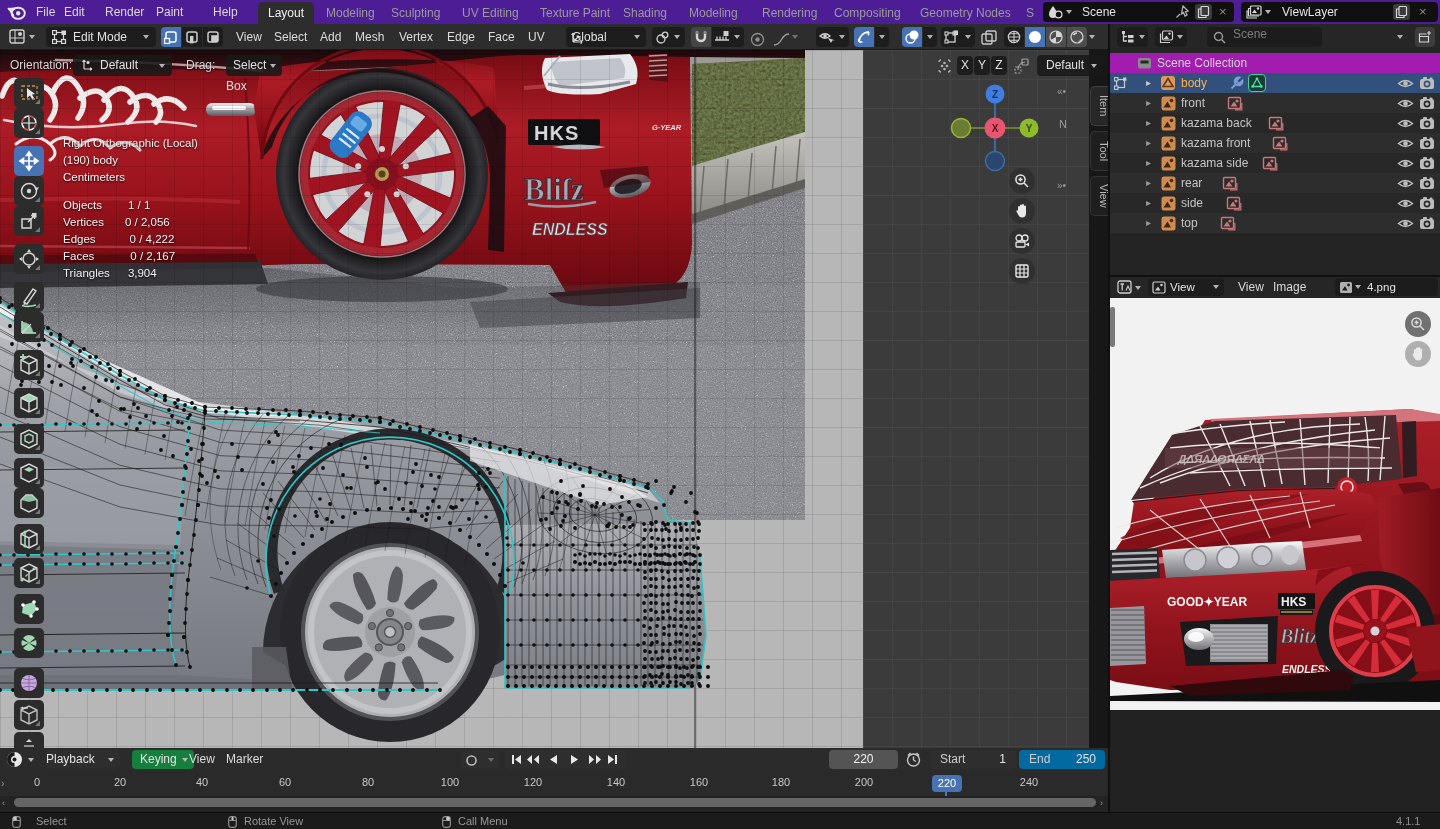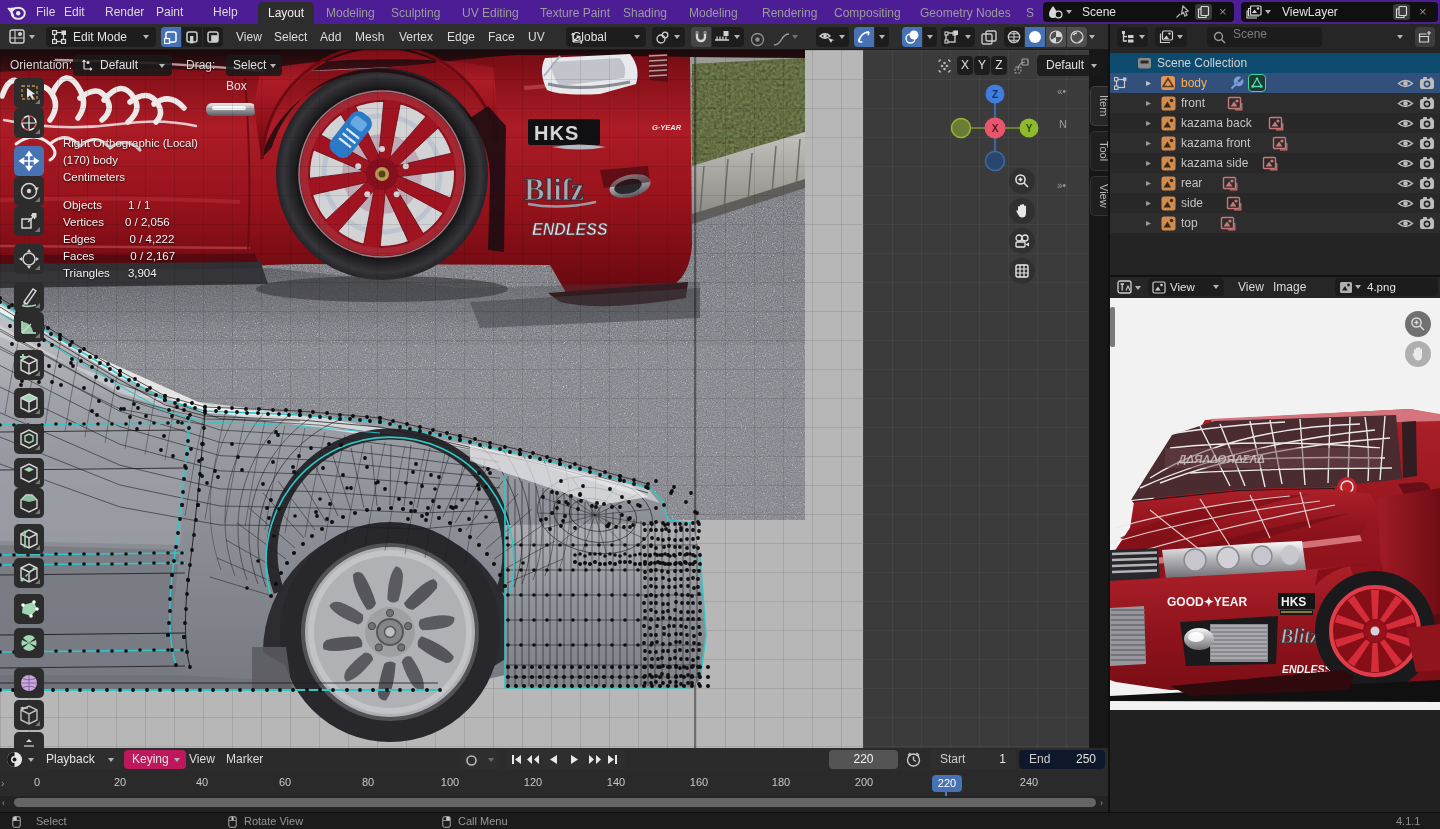--- a/index.html
+++ b/index.html
@@ -1592,21 +1592,21 @@
         <circle cx="98" cy="306" r="1.8" fill="#0e0e0e"></circle>
         <circle cx="112" cy="306" r="1.8" fill="#0e0e0e"></circle>
         <circle cx="126" cy="306" r="1.8" fill="#0e0e0e"></circle>
         <circle cx="140" cy="305" r="1.8" fill="#0e0e0e"></circle>
         <circle cx="154" cy="305" r="1.8" fill="#0e0e0e"></circle>
         <circle cx="168" cy="305" r="1.8" fill="#0e0e0e"></circle>
         <circle cx="182" cy="305" r="1.8" fill="#0e0e0e"></circle>
       </svg>  
       <div id="stats">
     <div>Right Orthographic (Local)</div>
-    <div>(170) body</div>
+    <div>(190) body</div>
     <div>Centimeters</div>
     <div style="height:11px"></div>
     <div>Objects<span style="display:inline-block;width:26px"></span>1 / 1</div>
     <div>Vertices<span style="display:inline-block;width:21px"></span>0 / 2,056</div>
     <div>Edges<span style="display:inline-block;width:34px"></span>0 / 4,222</div>
     <div>Faces<span style="display:inline-block;width:36px"></span>0 / 2,167</div>
     <div>Triangles<span style="display:inline-block;width:18px"></span>3,904</div>
   </div>
 
   <div class="ovtext abs" style="left:10px;top:8px">Orientation:</div>
@@ -1810,21 +1810,21 @@
         <div class="tbtn" style="top:682px"><svg width="30" height="30" viewBox="0 0 30 30">
             <path d="M12 10 L15 7 L18 10 Z" fill="#d6d6d6"></path>
             <path d="M10 14 L20 14" stroke="#d6d6d6" stroke-width="1.2"></path>
             <path d="M26 26 L26 21 L21 26 Z" fill="#777"></path>
           </svg></div>
       </div>
 </div>
 
 <div id="outliner">
 
-  <div class="orow" style="top:3px;background:#0c4a6e">
+  <div class="orow" style="top:3px;background:#a21caf">
     <svg class="abs" style="left:27px;top:3px" width="15" height="14" viewBox="0 0 15 14">
       <rect x="1" y="2" width="13" height="10.5" rx="2" fill="#8a8a8a"></rect>
       <rect x="3.5" y="4.5" width="8" height="3" fill="#282828"></rect>
     </svg>
     <span style="margin-left:47px;color:#d2d2d2">Scene Collection</span>
   </div>
   <div class="orow" style="top:23px;background:#31517c">
     <svg class="abs" style="left:4px;top:4px" width="13" height="13" viewBox="0 0 13 13">
       <rect x="2.5" y="2.5" width="8" height="8" fill="none" stroke="#c9c9c9" stroke-width="1.2"></rect>
       <rect x="0.5" y="0.5" width="3.4" height="3.4" fill="#31517c" stroke="#c9c9c9" stroke-width="1.1"></rect>
@@ -2161,21 +2161,21 @@
       <path d="M8.5 1 A7.5 7.5 0 0 0 8.5 16 L8.5 12 A3.5 3.5 0 0 1 8.5 5 Z" fill="#1d1d1d"></path>
       <circle cx="8.5" cy="8.5" r="2" fill="#1d1d1d"></circle>
     </svg>
     <div class="abs" style="left:22px;top:7px">
           <span class="v"></span>
         </div>
   </div>
   <div class="pill" style="left:46px;top:2px;width:74px;height:19px;line-height:19px;background:#2e2e2e"><span style="">Playback</span><div class="abs" style="right:6px;top:8px">
           <span class="v"></span>
         </div></div>
-  <div class="pill" style="left:124px;top:2px;width:62px;height:19px;line-height:19px;background:#be185d"><span style="margin-left:8px">Keying</span><div class="abs" style="right:6px;top:8px">
+  <div class="pill" style="left:132px;top:2px;width:62px;height:19px;line-height:19px;background:#15803d"><span style="margin-left:8px">Keying</span><div class="abs" style="right:6px;top:8px">
           <span class="v"></span>
         </div></div>
   <div class="abs" style="left:189px;top:2px;height:19px;line-height:19px;font-size:12px;color:#dcdcdc">View</div>
   <div class="abs" style="left:226px;top:2px;height:19px;line-height:19px;font-size:12px;color:#dcdcdc">Marker</div>
 
   <div class="pill" style="left:461px;top:2px;width:38px;height:19px;background:#2e2e2e">
     <svg class="abs" style="left:4px;top:3.5px" width="13" height="13" viewBox="0 0 13 13">
           <circle cx="6.5" cy="6.5" r="4.5" fill="none" stroke="#b8b8b8" stroke-width="1.6"></circle>
         </svg>
     <div class="abs" style="right:5px;top:8px;opacity:0.45">
@@ -2197,21 +2197,21 @@
     </svg>
   </div>
   <div class="pill" style="left:829px;top:2px;width:69px;height:19px;line-height:19px;background:#545454;text-align:center;color:#f2f2f2">220</div>
   <div class="abs" style="left:905px;top:3px;width:20px;height:17px">
     <svg width="17" height="17" viewBox="0 0 17 17">
       <circle cx="8.5" cy="9" r="6" fill="none" stroke="#c8c8c8" stroke-width="1.4"></circle>
       <path d="M8.5 9 L8.5 5.5 M8.5 9 L11 10.5 M5.5 2 L3 4.5 M11.5 2 L14 4.5" stroke="#c8c8c8" stroke-width="1.4" fill="none"></path>
     </svg>
   </div>
   <div class="pill" style="left:930px;top:2px;width:86px;height:19px;line-height:19px;background:#2e2e2e"><span style="margin-left:10px;color:#cdcdcd">Start</span><span class="abs" style="right:10px">1</span></div>
-  <div class="pill" style="left:1019px;top:2px;width:86px;height:19px;line-height:19px;background:#0f172a"><span style="margin-left:10px;color:#cdcdcd">End</span><span class="abs" style="right:9px">250</span></div>
+  <div class="pill" style="left:1019px;top:2px;width:86px;height:19px;line-height:19px;background:#0369a1"><span style="margin-left:10px;color:#cdcdcd">End</span><span class="abs" style="right:9px">250</span></div>
 
   <div id="tl-ruler">
         <div class="tlnum" style="left:37px">0</div>
         <div class="tlnum" style="left:120px">20</div>
         <div class="tlnum" style="left:202px">40</div>
         <div class="tlnum" style="left:285px">60</div>
         <div class="tlnum" style="left:368px">80</div>
         <div class="tlnum" style="left:450px">100</div>
         <div class="tlnum" style="left:533px">120</div>
         <div class="tlnum" style="left:616px">140</div>

